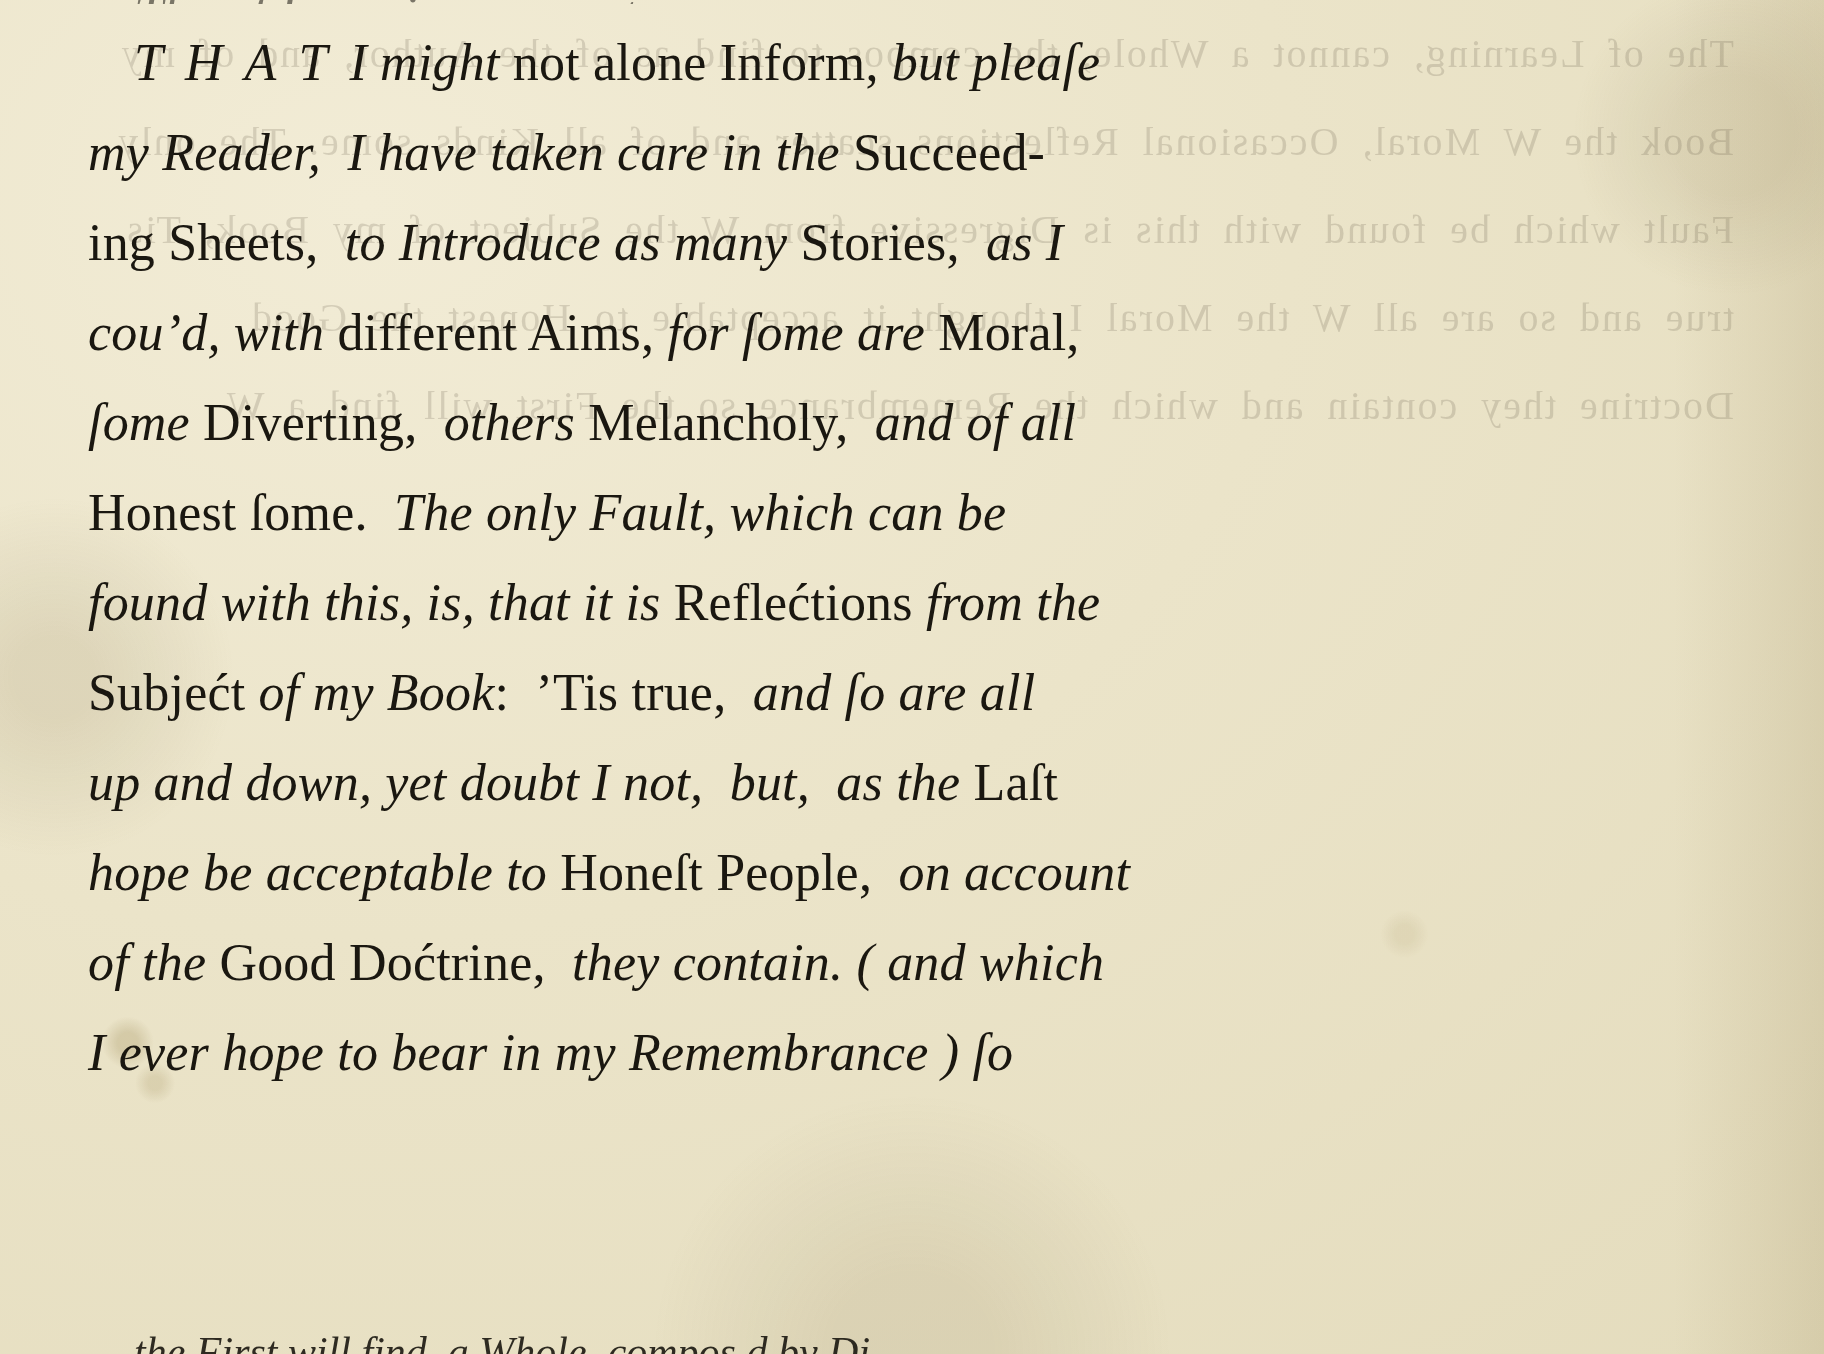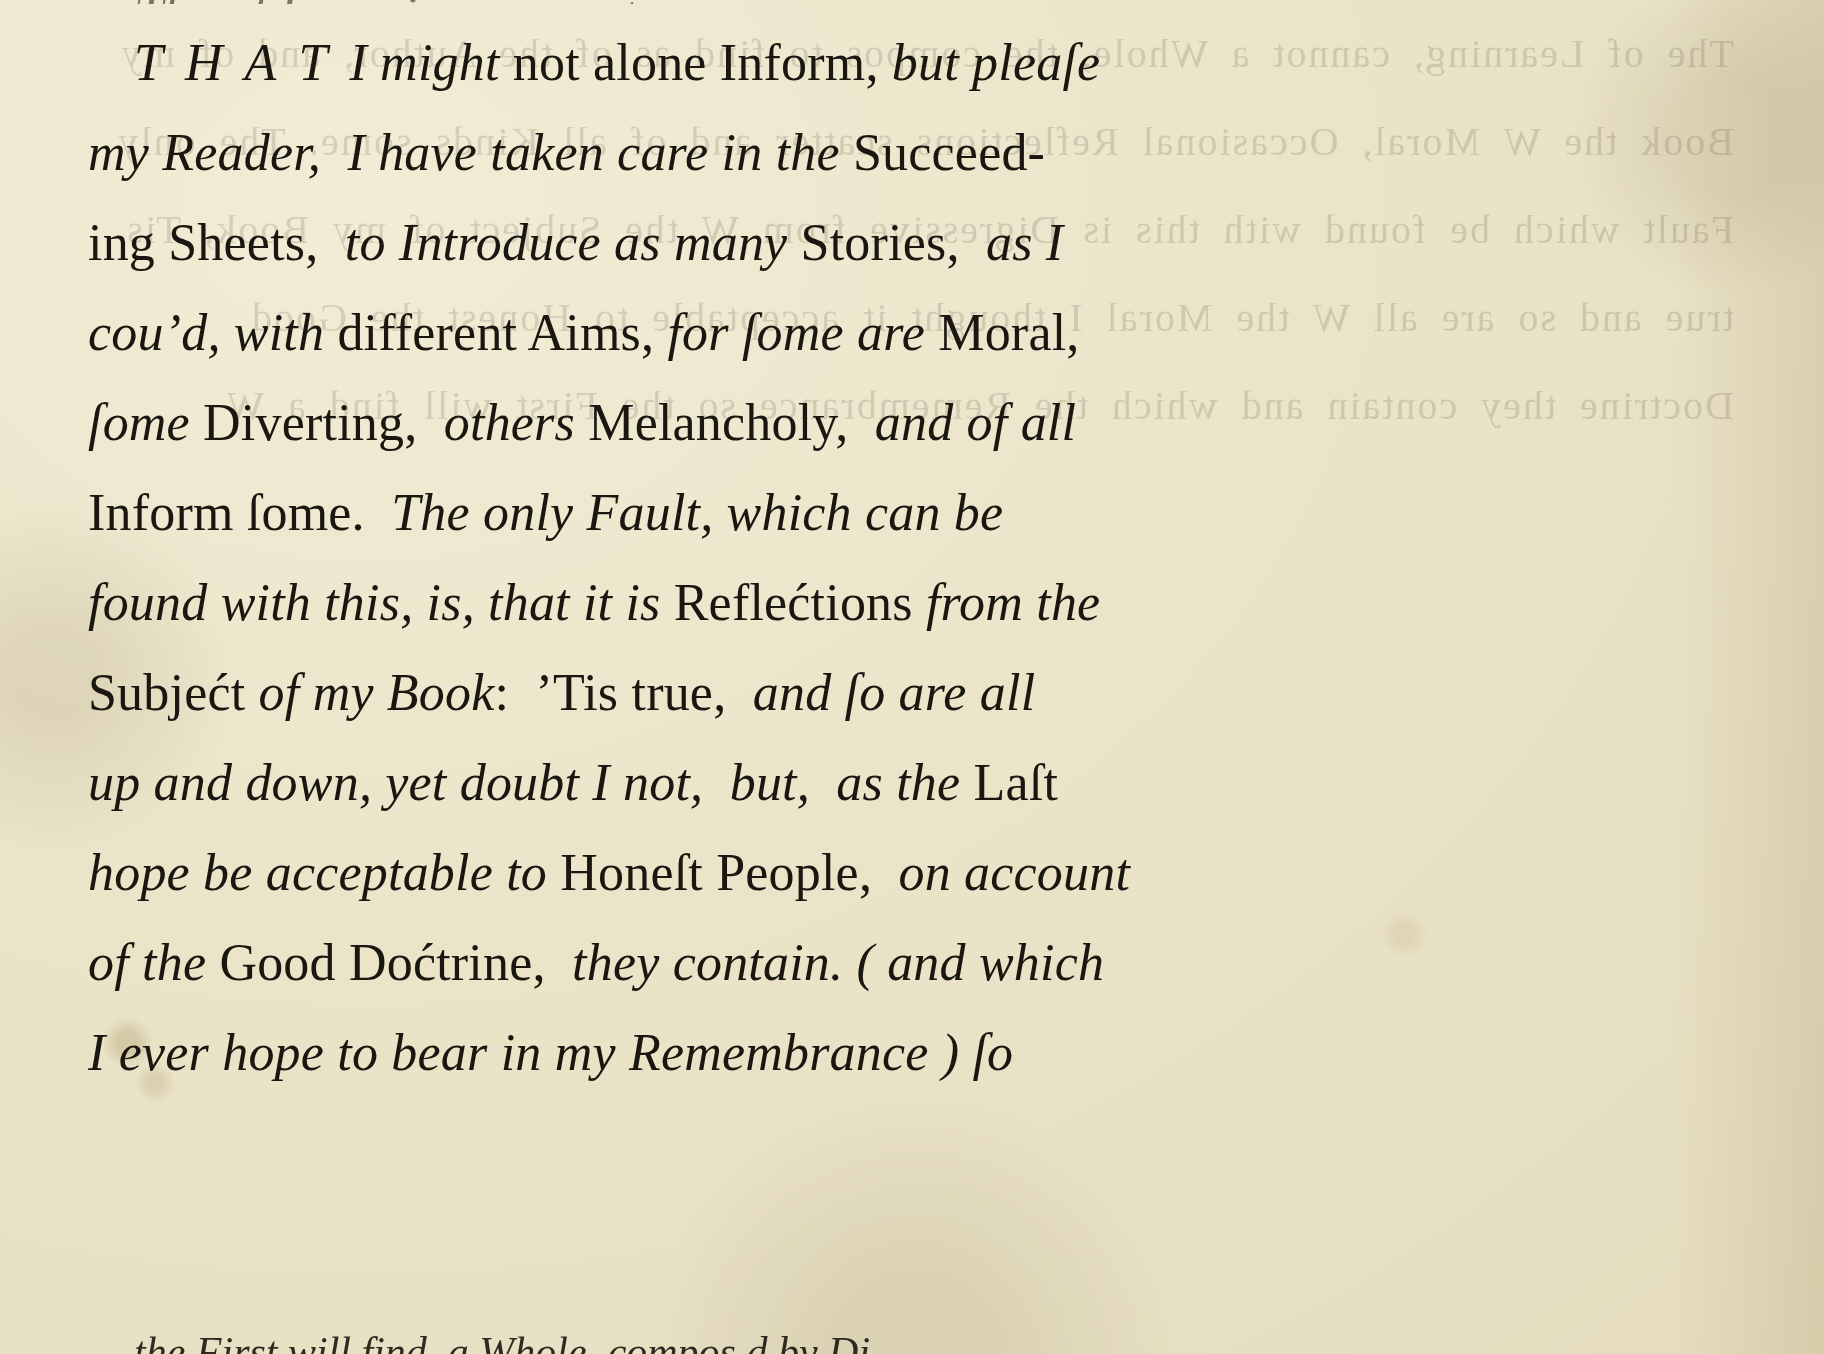--- a/index.html
+++ b/index.html
@@ -103,21 +103,21 @@
     <span class="ln it">The of Learning, cannot</span>
   </div>
 
   <div id="text-block">
 
   <span class="ln"><span class="caps">T H A T </span><span class="it">I might </span><span class="ro">not alone Inform, </span><span class="it">but pleaſe</span></span>
       <span class="ln"><span class="it">my Reader,  I have taken care in the </span><span class="ro">Succeed-</span></span>
       <span class="ln"><span class="ro">ing Sheets, </span><span class="it"> to Introduce as many </span><span class="ro">Stories, </span><span class="it"> as I</span></span>
       <span class="ln"><span class="it">cou’d, with </span><span class="ro">different Aims, </span><span class="it">for ſome are </span><span class="ro">Moral,</span></span>
       <span class="ln"><span class="it">ſome </span><span class="ro">Diverting, </span><span class="it"> others </span><span class="ro">Melancholy, </span><span class="it"> and of all</span></span>
-      <span class="ln"><span class="ro">Inform ſome. </span><span class="it"> The only Fault, which can be</span></span>
+      <span class="ln"><span class="ro">Honest ſome. </span><span class="it"> The only Fault, which can be</span></span>
       <span class="ln"><span class="it">found with this, is, that it is </span><span class="ro">Reflećtions </span><span class="it">from the</span></span>
       <span class="ln"><span class="ro">Subjećt </span><span class="it">of my Book</span><span class="ro">:  ’Tis true, </span><span class="it"> and ſo are all</span></span>
       <span class="ln"><span class="it">up and down, yet doubt I not,  but,  as the </span><span class="ro">Laſt</span></span>
       <span class="ln"><span class="it">hope be acceptable to </span><span class="ro">Honeſt People, </span><span class="it"> on account</span></span>
       <span class="ln"><span class="it">of the </span><span class="ro">Good Doćtrine, </span><span class="it"> they contain. ( and which</span></span>
       <span class="ln"><span class="it">I ever hope to bear in my Remembrance ) ſo</span></span>
     </div>
 
   <div style="position:absolute;left:88px;top:1322px;width:1570px;height:32px;overflow:hidden;color:#1a1710;font-size:42px;line-height:60px;opacity:0.9;">
     <span class="ln it">the First will find, a Whole, compos d by Di</span>

